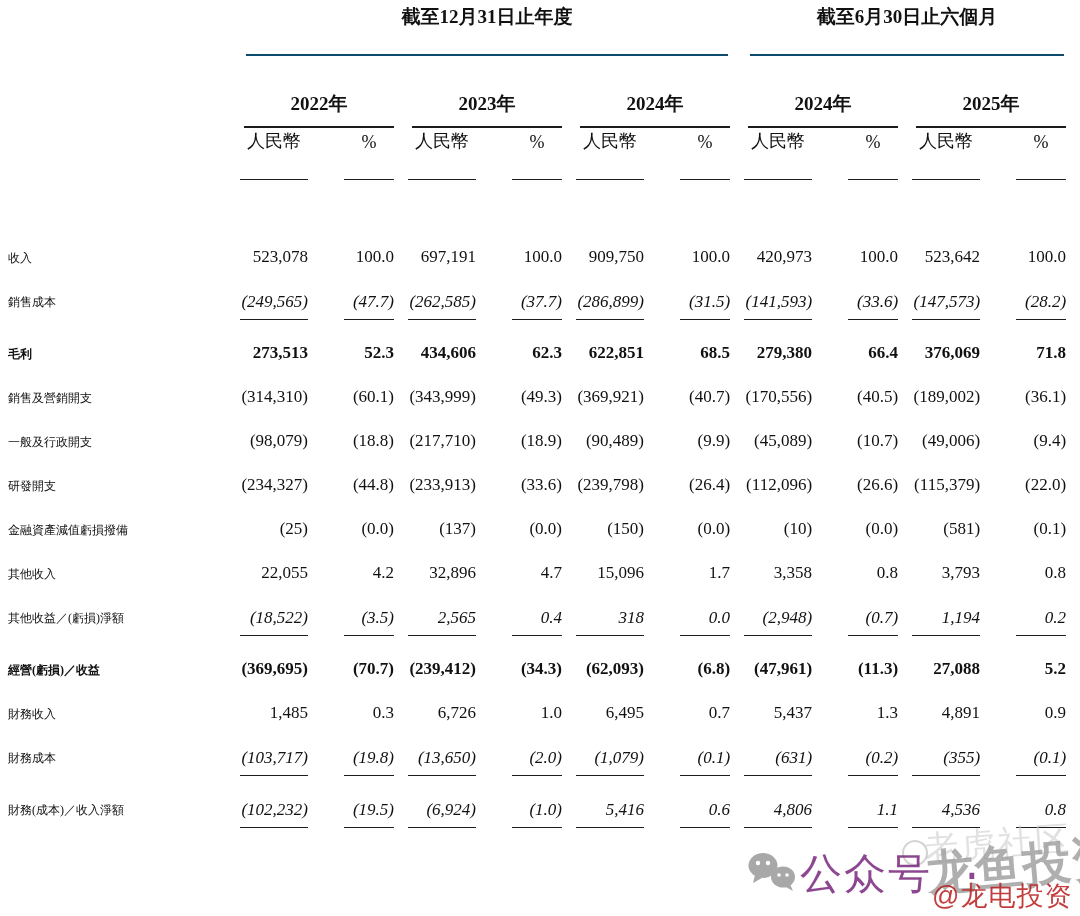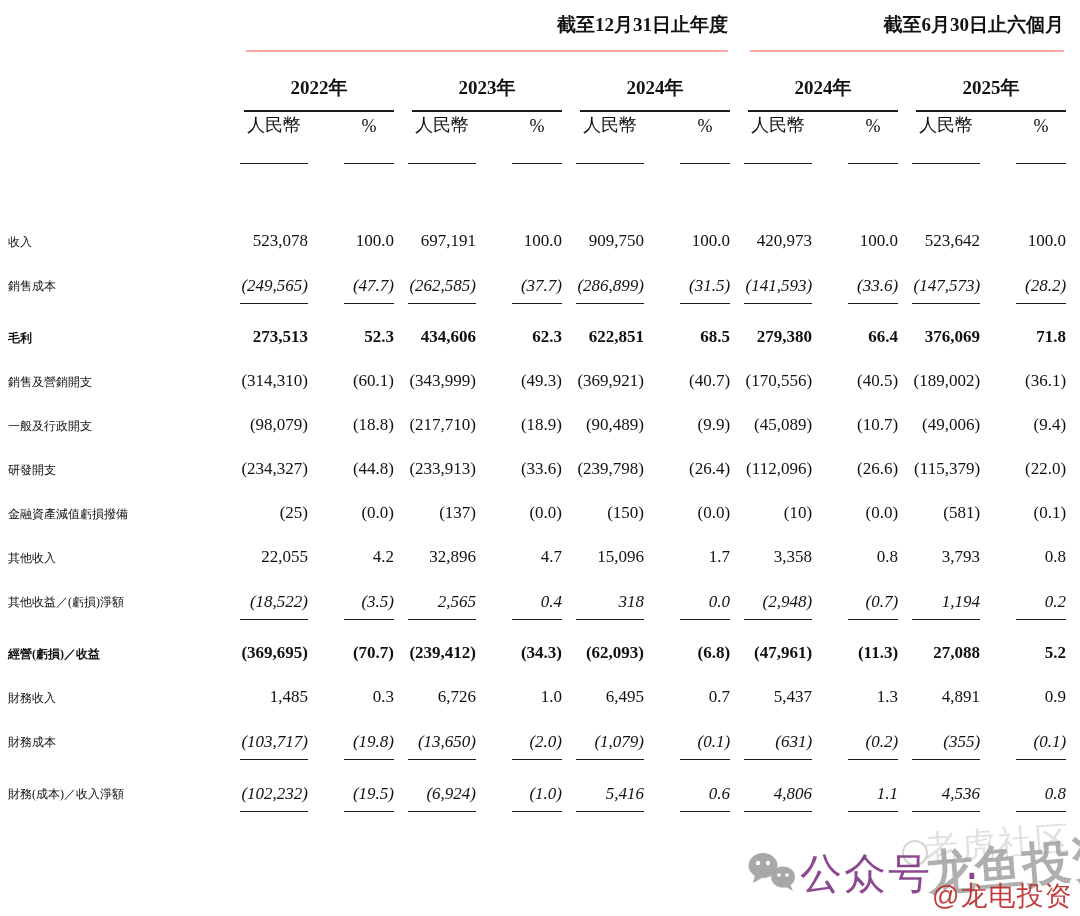--- a/index.html
+++ b/index.html
@@ -6,25 +6,25 @@
   body{
     width:1080px;height:916px;position:relative;overflow:hidden;
     background:#ffffff;color:#111;
     font-family:"Liberation Serif","DejaVu Serif",serif;
   }
   .page{position:absolute;left:8px;top:4px;width:1064px;}
   table{border-collapse:collapse;table-layout:fixed;width:1062px;}
   th,td{padding:0;vertical-align:bottom;font-weight:normal;text-align:left;}
 
   
-  tr.hr1{height:48px} tr.hr2{height:60px} tr.hr3{height:52px}
+  tr.hr1{height:48px} tr.hr2{height:72px} tr.hr3{height:52px}
   tr.hr4{height:40px} tr.hr5{height:46px} tr.sp{height:44px}
   th.grp{padding:0 6px 0 16px}
-  .gline{border-bottom:2px solid #fca5a5;text-align:right;font-weight:bold;
-         font-size:19px;padding-bottom:12px;}
+  .gline{border-bottom:2px solid #0c4a6e;text-align:center;font-weight:bold;
+         font-size:19px;padding-bottom:24px;}
   th.yr{padding:0 4px 0 14px}
   .yline{border-bottom:2px solid #1c1c1c;text-align:center;font-weight:bold;
          font-size:19px;padding-bottom:9px;}
   th.rmb,td.rmb{padding:0 2px 0 10px}
   th.pct,td.pct{padding:0 4px 0 34px}
   .hline{border-bottom:1.6px solid #1c1c1c;text-align:center;
          font-size:18px;padding-bottom:26px;}
   .note{font-style:italic;font-size:17px;text-align:center;padding-bottom:2px;}
 
   

